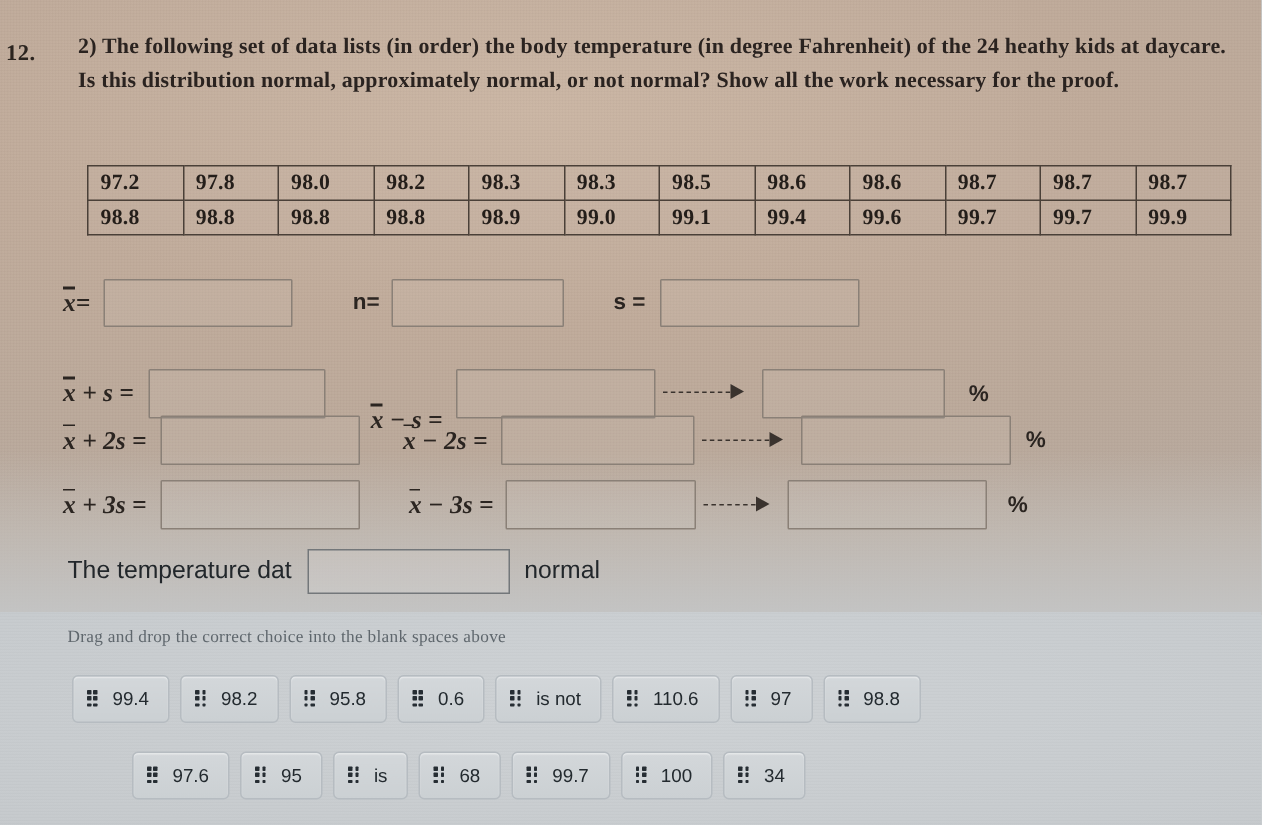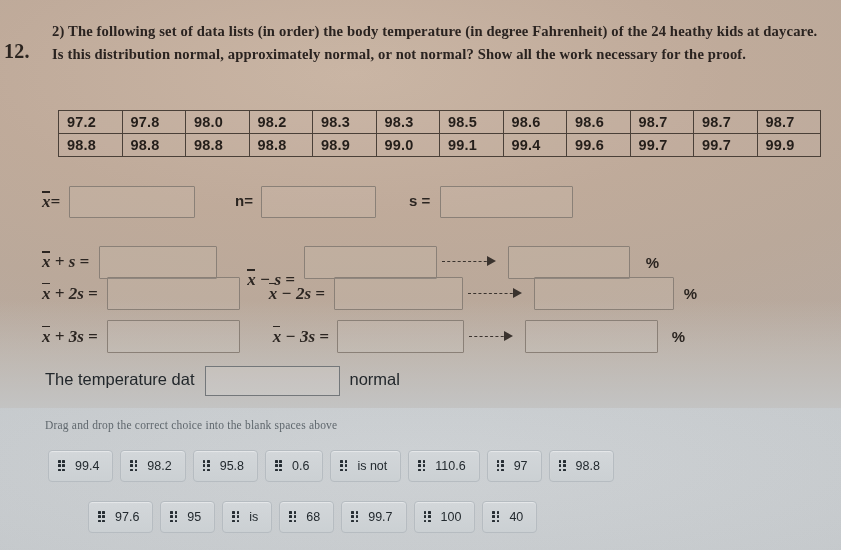--- a/index.html
+++ b/index.html
@@ -52,23 +52,23 @@
     content:"";
     position:absolute; left:0; top:0; right:0; bottom:0;
     background-image:
       repeating-linear-gradient(0deg, rgba(255,255,255,0.05) 0px, rgba(0,0,0,0.04) 1px, rgba(255,255,255,0.02) 2px);
     opacity:.5;
   }
 
   
   #qnum {
     position: absolute;
-    left: 4px; top: 40px;
+    left: 4px; top: 28px;
     font-family: "Liberation Serif", serif;
-    font-size: 20px;
+    font-size: 15px;
     color: #2b241f;
     font-weight: 600;
     letter-spacing: .3px;
   }
   #qtext {
     position: absolute;
     left: 52px; top: 20px;
     width: 780px;
     font-family: "Liberation Serif", serif;
     font-size: 14.6px;
@@ -77,21 +77,21 @@
     font-weight: 600;
     letter-spacing: .15px;
   }
 
   
   #datatable {
     position: absolute;
     left: 58px; top: 110px;
     width: 763px;
     border-collapse: collapse;
-    font-family: Liberation Sans, sans-serif;
+    font-family: Liberation Serif, serif;
     font-size: 14.5px;
     color: #241e1a;
     font-weight: 600;
     background: rgba(205,188,172,0.16);
   }
   #datatable td {
     border: 1.4px solid #4a4038;
     height: 20px;
     padding: 1px 0 1px 8px;
     width: 63.5px;
@@ -484,15 +484,15 @@
     </div>
   <div class="tile">
       <span class="handle">
         <i></i>
         <i></i>
         <i></i>
         <i></i>
         <i></i>
         <i></i>
       </span>
-      <span>40</span>
+      <span>34</span>
     </div>
 </div>
 
 </body></html>

